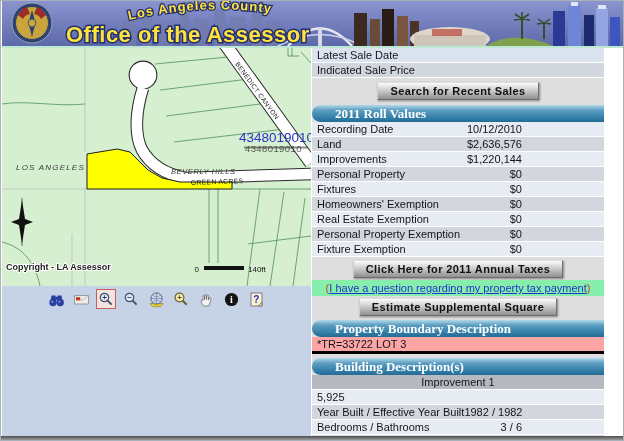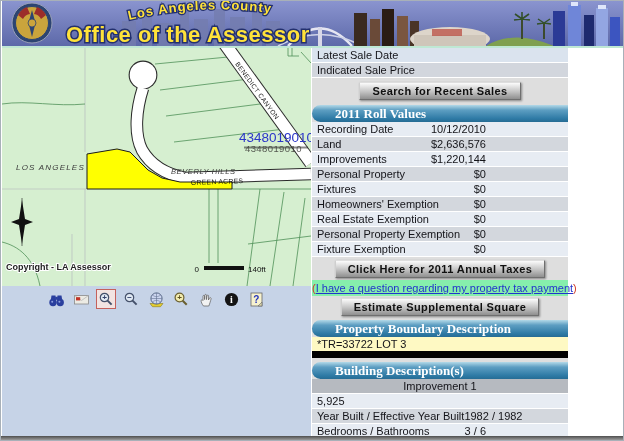--- a/index.html
+++ b/index.html
@@ -9,41 +9,41 @@
   .hdr{position:absolute;left:1px;top:0;width:621px;height:45px;}
   .teal{position:absolute;left:1px;top:45px;width:621px;height:2px;background:#bfe8d4;}
   
   .left{position:absolute;left:1px;top:47px;width:309px;height:389px;background:#c6d3e7;}
   .map{display:block;width:309px;height:238px;background:#d6efd0;}
   .tools{height:26px;display:flex;align-items:center;gap:7px;padding-left:45px;}
   .ic{width:18px;height:18px;display:flex;align-items:center;justify-content:center;cursor:pointer;}
   .ic svg{width:17px;height:17px;}
   .ic.active{outline:1px solid #c4615c;background:#f2e4e2;}
   
-  .right{position:absolute;left:311px;top:47px;width:256px;height:389px;background:#dedede;display:flex;flex-direction:column;font-size:11px;color:#141419;}
+  .right{position:absolute;left:311px;top:47px;width:292px;height:389px;background:#dedede;display:flex;flex-direction:column;font-size:11px;color:#141419;}
   .row{display:flex;align-items:center;height:15px;min-height:15px;border-bottom:1px solid #fff;box-sizing:border-box;padding-left:5px;}
   .row .lbl{flex:1;white-space:nowrap;}
   .row .val{text-align:right;margin-right:82px;white-space:nowrap;}
   .rowA{background:#e7ecf3;} .rowB{background:#d3d7dd;}
   .rowTopA{background:#dae3ee;} .rowTopB{background:#d2d6dd;}
   .sec{height:17px;min-height:17px;line-height:17px;padding-left:23px;color:#fff;
        font-family:"Liberation Serif",serif;font-weight:bold;font-size:13px;
        background:linear-gradient(180deg,#b3d9e8 0%,#5d9ec2 30%,#2e7aa5 80%,#27complete 100%);
        background:linear-gradient(180deg,#b3d9e8 0%,#5d9ec2 30%,#2e7aa5 80%,#26central 100%);
        background:linear-gradient(180deg,#b3d9e8 0%,#5d9ec2 30%,#2e7aa5 80%,#266c94 100%);
        border-top-left-radius:9px;border-bottom-left-radius:9px;}
   .btnrow{display:flex;justify-content:center;align-items:flex-start;padding:4px 0 5px 0;background:#dedede;}
   button.g{font-family:"Liberation Sans",sans-serif;font-weight:bold;font-size:11px;letter-spacing:.4px;color:#101010;
        background:linear-gradient(180deg,#fbfbfb 0%,#c2c2c2 55%,#8f8f8f 100%);
        border:1px solid #6f6f6f;border-top-color:#dedede;border-left-color:#cfcfcf;
        padding:2px 12px;box-shadow:1px 1px 2px rgba(0,0,0,.4);cursor:pointer;white-space:nowrap;}
   .linkrow{text-align:center;font-size:11px;height:16px;line-height:16px;background:#86efac;white-space:nowrap;}
   .linkrow .paren{color:#cf3a28;}
   .linkrow a{color:#2233cc;cursor:pointer;text-decoration:underline;}
-  .trrow{height:14px;min-height:14px;line-height:14px;background:#fef9c3;padding-left:5px;border-bottom:7px solid #000000;}
+  .trrow{height:14px;min-height:14px;line-height:14px;background:#fca5a5;padding-left:5px;border-bottom:3px solid #000000;}
   .improw{height:14px;min-height:14px;line-height:14px;background:#b6bac0;text-align:center;border-bottom:1px solid #fff;}
   .gap{height:4px;min-height:4px;background:#dedede;}
   .spacer{flex:1;background:#dce3ec;}
 </style>
 </head>
 <body>
 
 <div class="stage">
 
   <div class="hdr">

